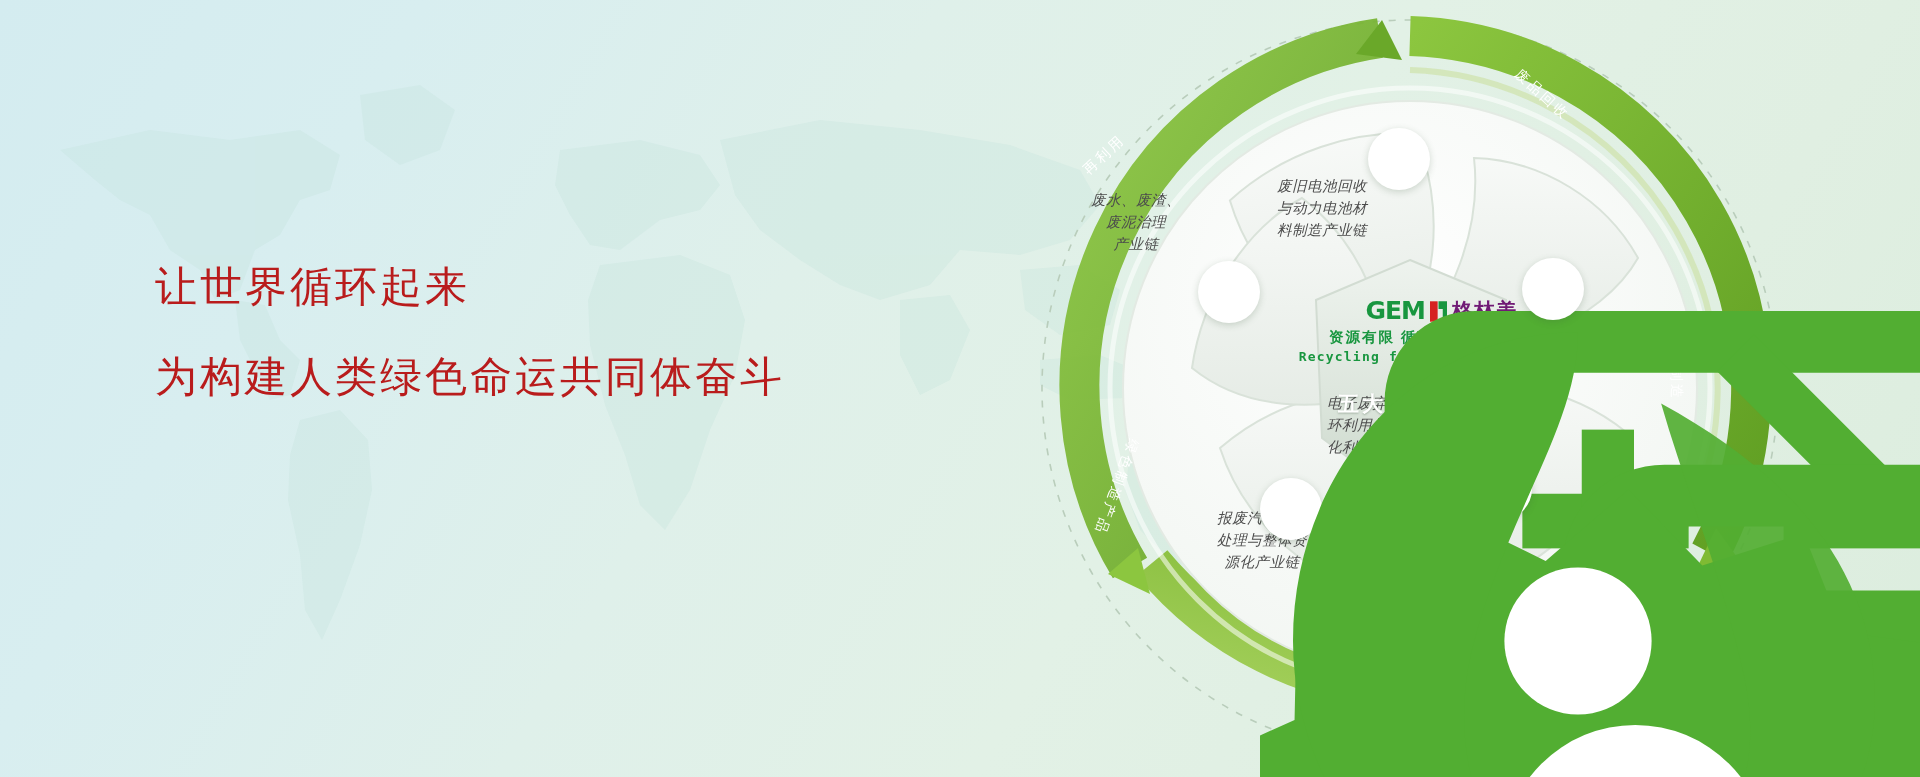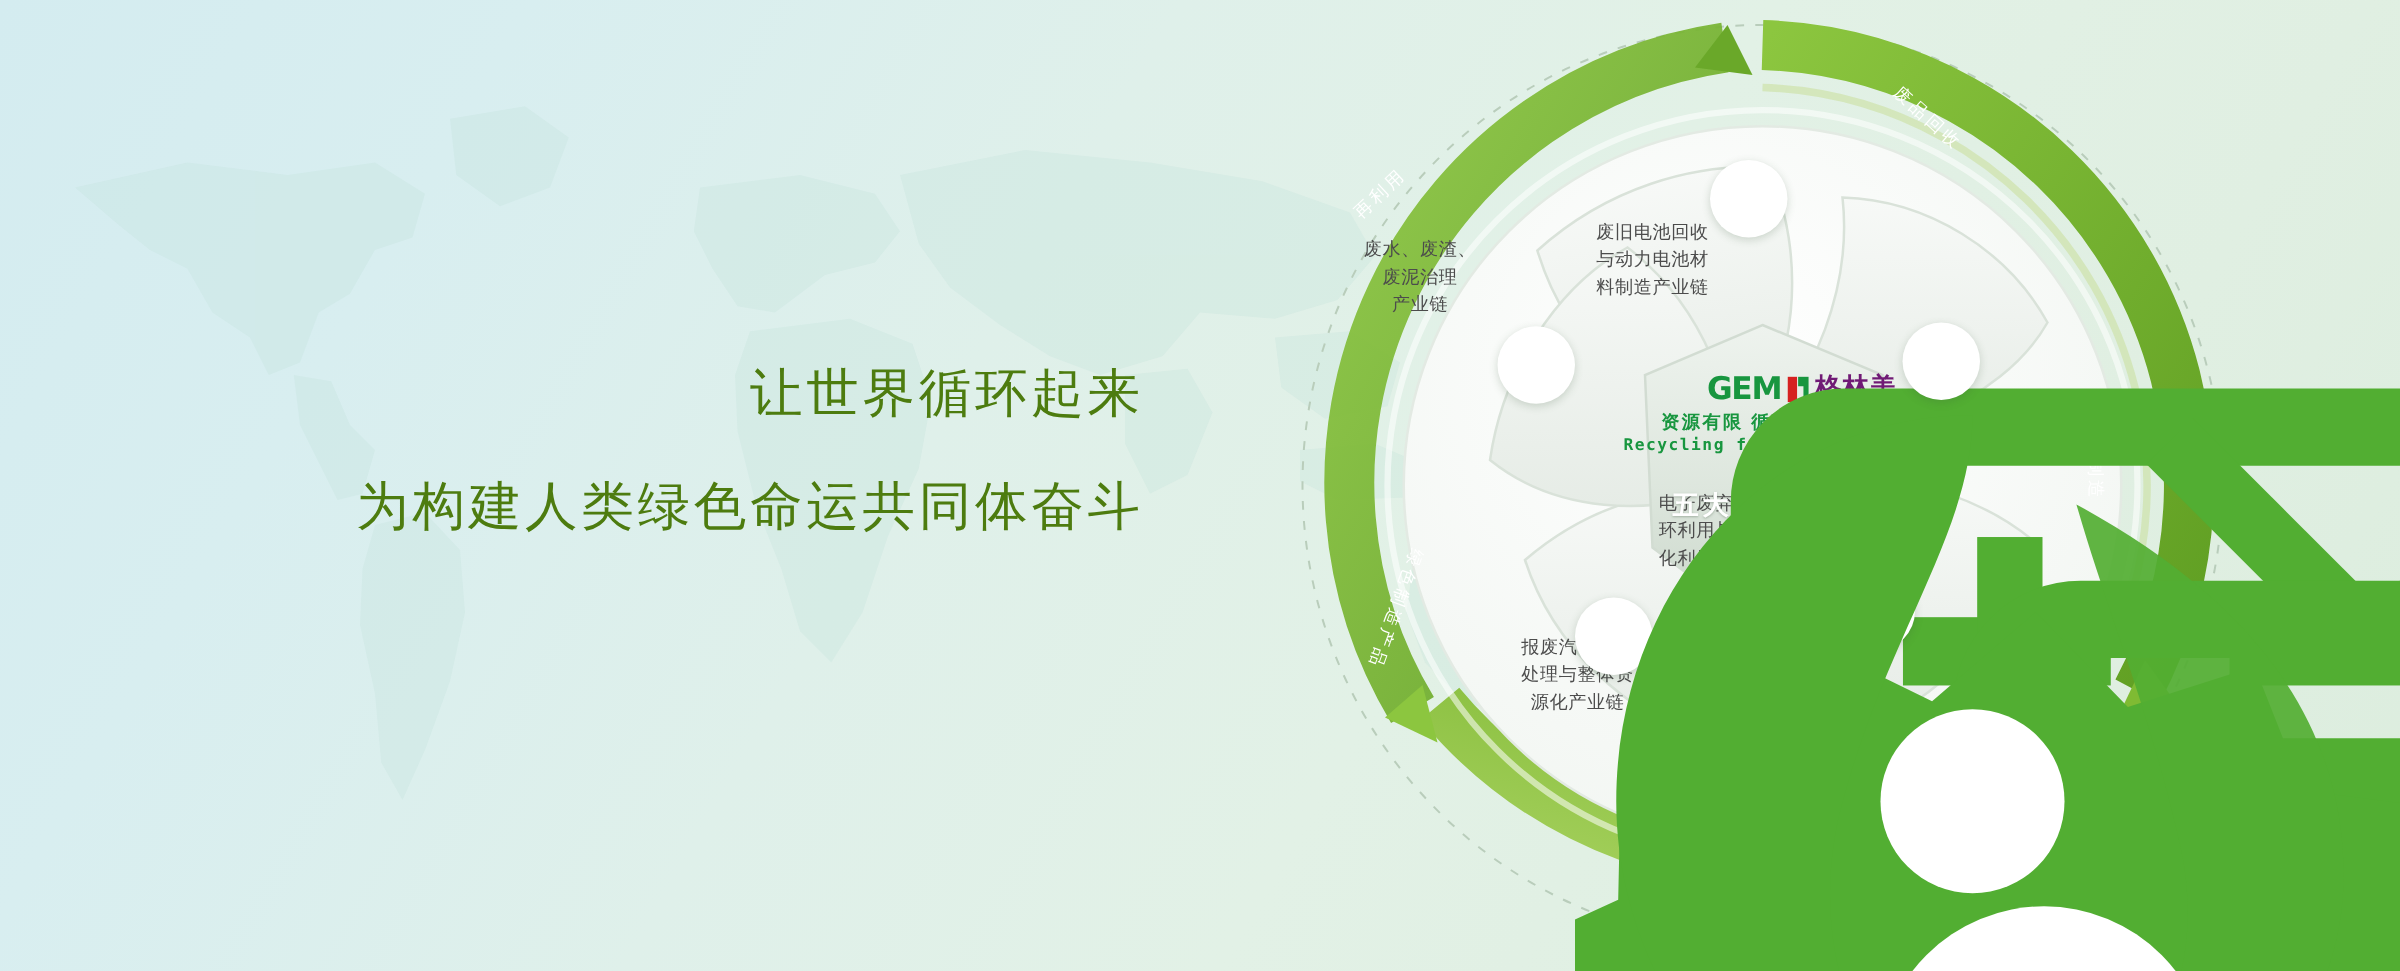--- a/index.html
+++ b/index.html
@@ -9,35 +9,35 @@
     background:linear-gradient(120deg,#d4ecf0 0%,#d8eef0 18%,#dff0ea 40%,#e2f1e6 60%,#e0efe2 80%,#dcedde 100%);
     position:relative;
   }
 
   
   #map-layer { position:absolute; inset:0; opacity:.5; }
   #map-layer svg { width:100%; height:100%; }
 
   
   #headline {
-    position:absolute; left:155px; top:285px; width:760px;
-    color:#4d7c0f; letter-spacing:3px; line-height:1.45;text-align:right;
+    position:absolute; left:155px; top:257px; width:760px;
+    color:#b91c1c; letter-spacing:3px; line-height:1.45;
   }
   #headline .line { font-size:42px; font-weight:500; white-space:nowrap; }
   #headline .line2 { margin-top:29px; }
 
   
   #diagram { position:absolute; left:1030px; top:8px; width:760px; height:760px; }
   #diagram .layer { position:absolute; inset:0; }
   #diagram svg { position:absolute; left:0; top:0; width:760px; height:760px; }
 
   
   .seg-label {
     position:absolute; color:#4c4c4c; font-size:14.5px; line-height:1.5;
-    text-align:center; letter-spacing:.5px; width:160px; font-weight:500;
+    text-align:center; letter-spacing:.5px; width:160px; font-weight:500;font-style:italic;
   }
   .seg-tl { left:26px;  top:182px; }
   .seg-tr { left:212px; top:168px; }
   .seg-r  { left:262px; top:385px; }
   .seg-br { left:152px; top:500px; }
   .seg-bl { left:5px;   top:430px; }
 
   
   .ring-label {
     position:absolute; color:#ffffff; font-size:14px; letter-spacing:3px;

